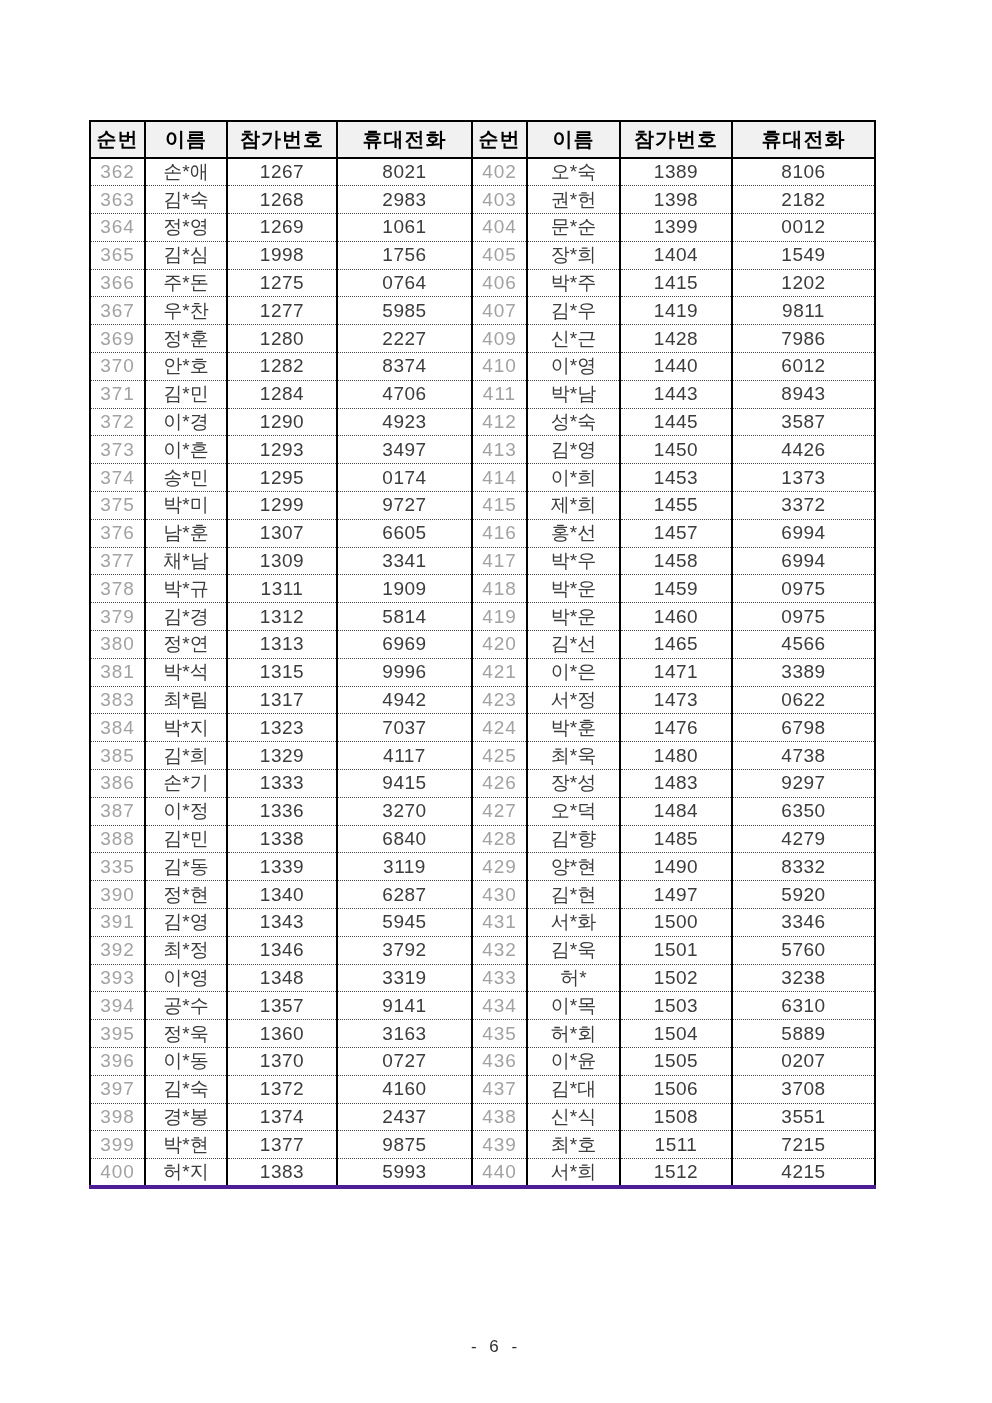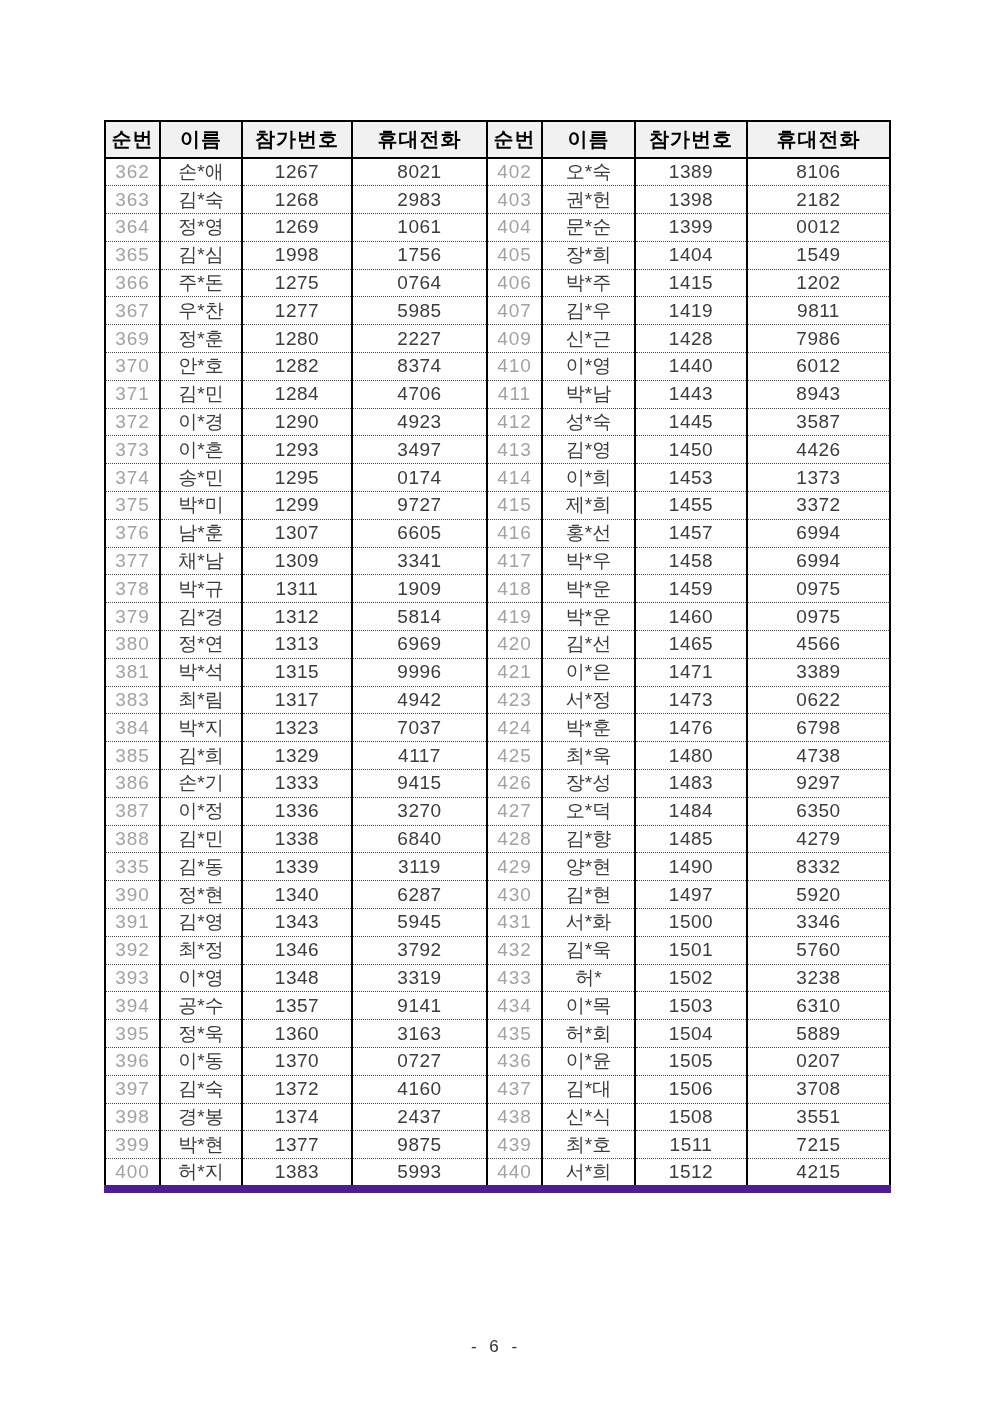--- a/index.html
+++ b/index.html
@@ -7,21 +7,21 @@
   body { font-family:"Liberation Sans","DejaVu Sans",sans-serif; }
   .sheet {
     position:relative;
     width:992px; height:1403px;
     background:#ffffff;
     margin:0 auto;
     overflow:hidden;
   }
   table.roster {
     position:absolute;
-    left:104px; top:120px;
+    left:89px; top:120px;
     width:785px;
     border-collapse:collapse;
     table-layout:fixed;
   }
   table.roster th {
     background:#f1f1f1;
     border:2px solid #000000;
     font-size:20px;
     font-weight:bold;
     color:#000000;
@@ -35,21 +35,21 @@
     border-right:2px solid #000000;
     border-bottom:1px dotted #4a4a4a;
     height:27.8px;
     text-align:center;
     vertical-align:middle;
     font-size:19px;
     color:#3c3c3c;
     overflow:hidden;
     white-space:nowrap;
   }
-  table.roster tbody tr:last-child td { border-bottom:8px solid #4c1d95; }
+  table.roster tbody tr:last-child td { border-bottom:4px solid #4c1d95; }
   table.roster td.seq { color:#a2a2a2; letter-spacing:1px; }
   table.roster td.num { letter-spacing:0.5px; }
   
   col.c-seq-l   { width:55px; }
   col.c-name-l  { width:82px; }
   col.c-entry-l { width:110px; }
   col.c-phone-l { width:135px; }
   col.c-seq-r   { width:55px; }
   col.c-name-r  { width:93px; }
   col.c-entry-r { width:112px; }

